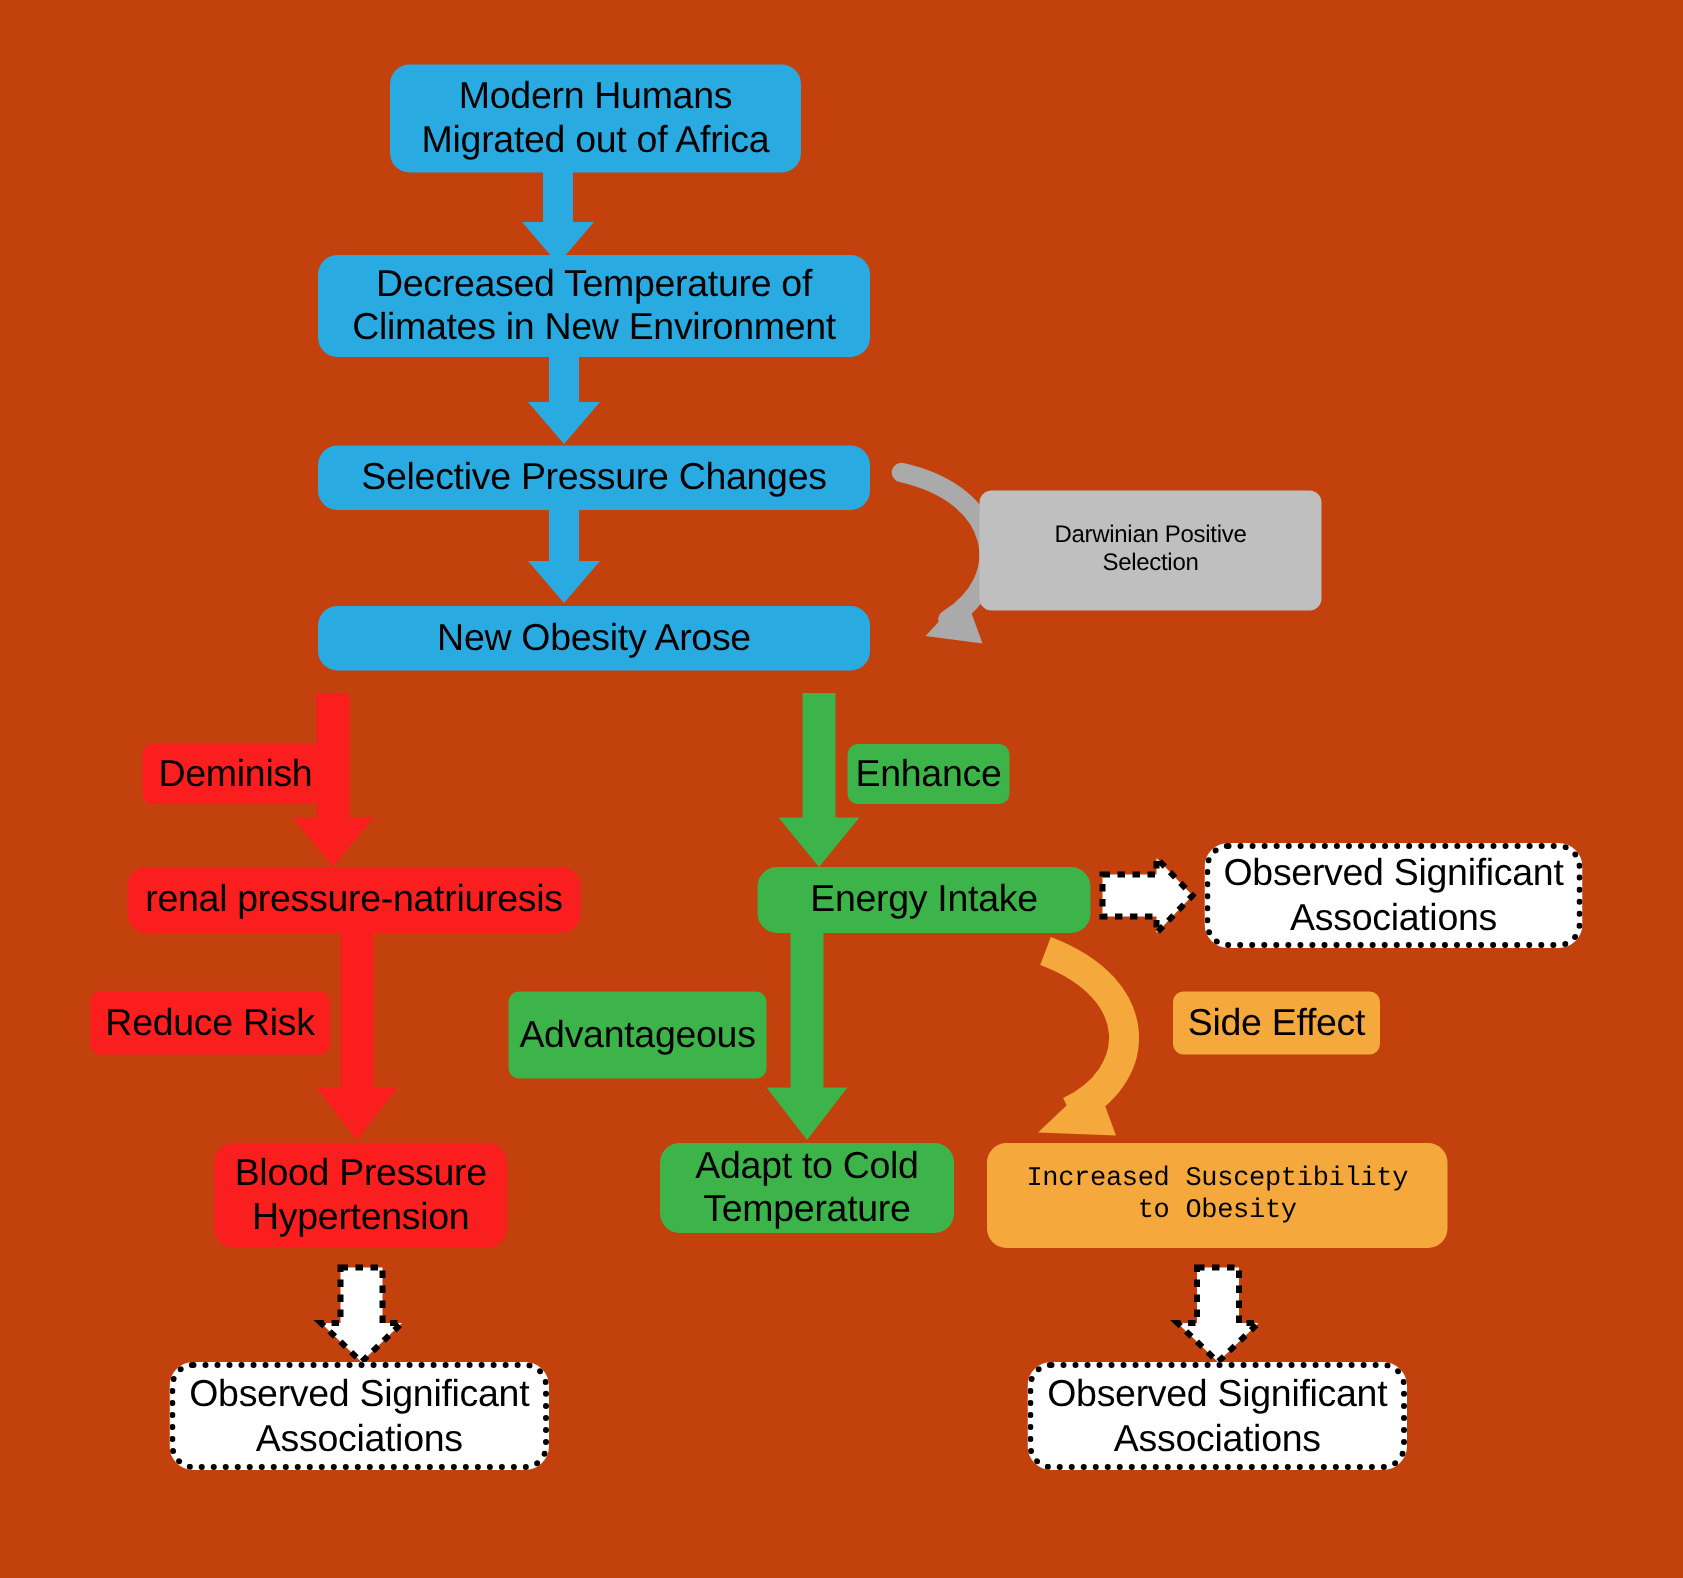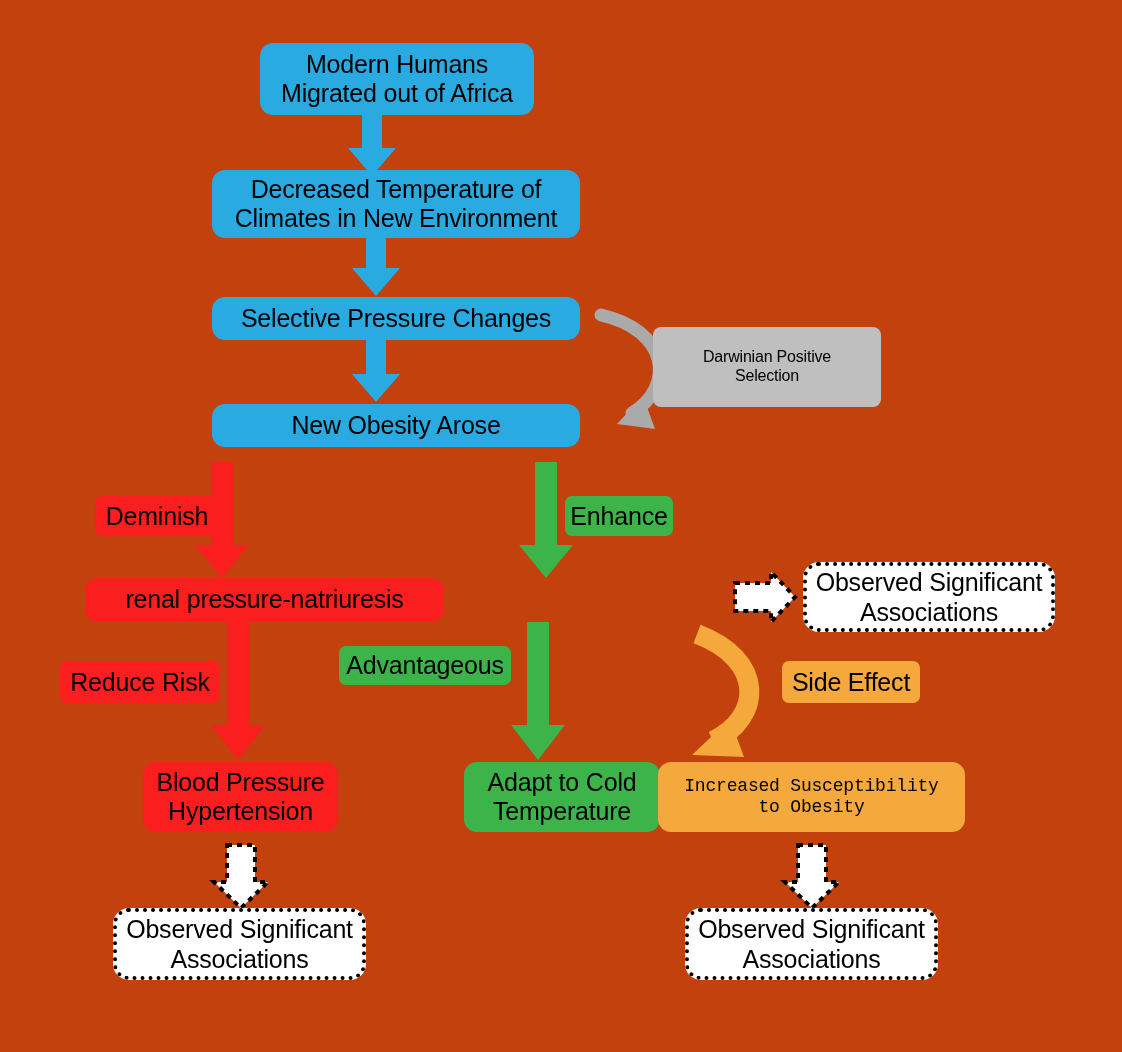--- a/index.html
+++ b/index.html
@@ -144,31 +144,32 @@
 
   <div class="node gray" style="left:653px; top:327px; width:228px; height:80px; font-size:16px; border-radius:8px;">Darwinian Positive
 Selection</div>
 
   <div class="chip red" style="left:95px; top:496px; width:124px; height:40px; font-size:25px;">Deminish</div>
 
   <div class="chip green" style="left:565px; top:496px; width:108px; height:40px; font-size:25px;">Enhance</div>
 
   <div class="chip red" style="left:60px; top:661px; width:160px; height:42px; font-size:25px;">Reduce Risk</div>
 
-  <div class="chip green" style="left:339px; top:646px; width:172px; height:39px; font-size:25px;">Advantageous</div>
+  <div class="chip green" style="left:339px; top:661px; width:172px; height:58px; font-size:25px;">Advantageous</div>
 
   <div class="chip orange" style="left:782px; top:661px; width:138px; height:42px; font-size:25px;">Side Effect</div>
 
-  <div class="node red" style="left:85px; top:578px; width:359px; height:44px; font-size:25px;">renal pressure-natriuresis</div>
+  <div class="node red" style="left:85px; top:578px; width:302px; height:44px; font-size:25px;">renal pressure-natriuresis</div>
 
+  <div class="node green" style="left:505px; top:578px; width:222px; height:44px; font-size:25px;">Energy Intake</div>
 
   <div class="node red" style="left:143px; top:762px; width:195px; height:70px; font-size:25px;">Blood Pressure
 Hypertension</div>
 
-  <div class="node green" style="left:440px; top:762px; width:196px; height:70px; font-size:25px;margin-left:24px;">Adapt to Cold
+  <div class="node green" style="left:440px; top:762px; width:196px; height:60px; font-size:25px;">Adapt to Cold
 Temperature</div>
 
   <div class="node orange" style="left:658px; top:762px; width:307px; height:70px; font-size:18px;font-family:Liberation Mono, monospace;">Increased Susceptibility
 to Obesity</div>
 
   <div class="dashed-node" style="left:803px; top:562px; width:252px; height:70px; font-size:25px;">Observed Significant
 Associations</div>
 
   <div class="dashed-node" style="left:113px; top:908px; width:253px; height:72px; font-size:25px;">Observed Significant
 Associations</div>

